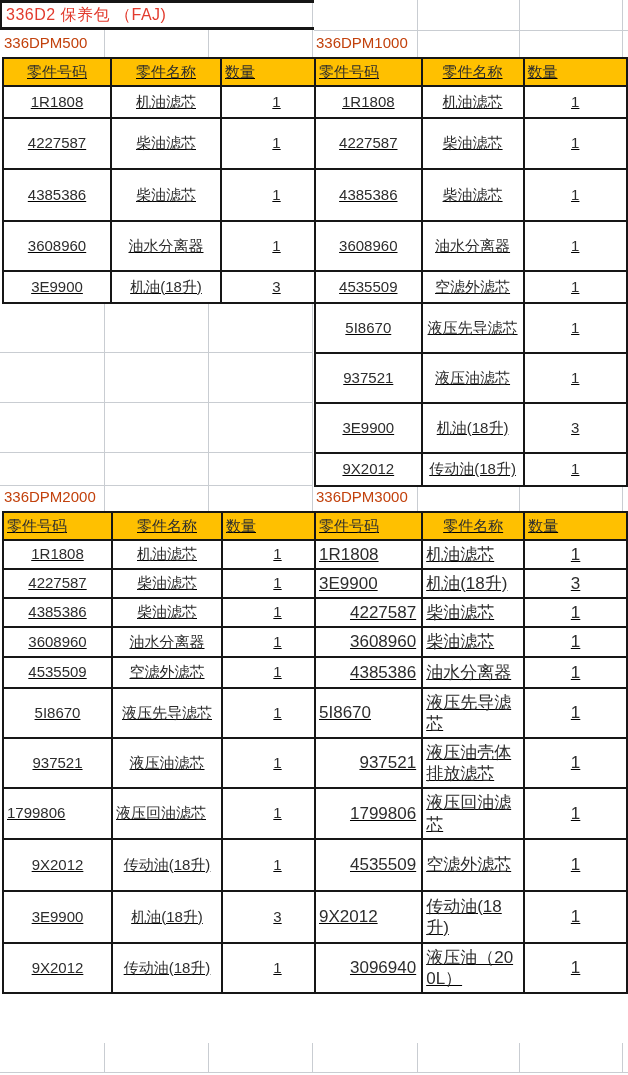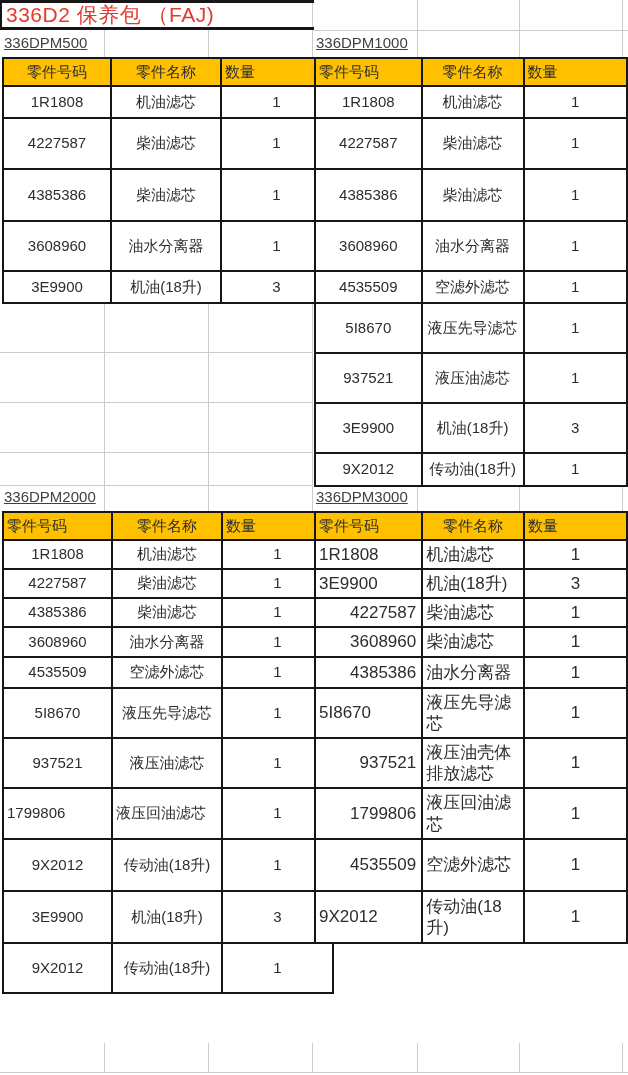--- a/index.html
+++ b/index.html
@@ -12,36 +12,36 @@
   html,body{margin:0;padding:0;background:#fff;}
   .sheet{
     position:relative;width:628px;height:1075px;background:#fff;
     font-family:"Liberation Sans","DejaVu Sans",sans-serif;overflow:hidden;
   }
   
   .title{
     position:absolute;left:0;top:0;width:314px;height:30px;box-sizing:border-box;
     border-top:3px solid var(--bd);border-bottom:3px solid var(--bd);border-left:2px solid var(--bd);
     display:flex;align-items:center;padding-left:4px;
-    color:var(--red);font-size:21px;letter-spacing:.5px;white-space:nowrap;
+    color:var(--red);font-size:16px;letter-spacing:.5px;white-space:nowrap;
   }
   
-  .lbl{position:absolute;font-size:15px;color:#404040;white-space:nowrap;text-decoration:underline;}
+  .lbl{position:absolute;font-size:15px;color:#c2410c;white-space:nowrap;}
   #label-0{left:4px;top:34px}
   #label-1{left:316px;top:34px}
   #label-2{left:4px;top:488px}
   #label-3{left:316px;top:488px}
   
   .mount{position:absolute;}
   #mount-0{left:2px;top:57px}
   #mount-1{left:314px;top:57px}
   #mount-2{left:2px;top:511px}
   #mount-3{left:314px;top:511px}
   
-  .tbl{border-collapse:collapse;table-layout:fixed;}
+  .tbl{border-collapse:collapse;table-layout:fixed;text-decoration:underline;}
   .tbl th,.tbl td{
     border:2px solid var(--bd);color:var(--txt);overflow:hidden;
     padding:0 2px;vertical-align:middle;line-height:1.25;
   }
   .tbl th{background:var(--hdr);font-weight:400;font-size:15px;text-align:center;}
   .tbl td{font-size:15px;text-align:center;background:#fff;}
   .tbl td:nth-child(2){word-break:break-all;}
   #table-3 td{font-size:17px;}
   
   #table-0 th:nth-child(3),
@@ -346,17 +346,22 @@
           <tr>
             <td class="a-right">4535509</td>
             <td class="a-left">空滤外滤芯</td>
             <td class="a-center">1</td>
           </tr>
           <tr>
             <td class="a-left">9X2012</td>
             <td class="a-left">传动油(18升)</td>
             <td class="a-center">1</td>
           </tr>
+          <tr>
+            <td class="a-right">3096940</td>
+            <td class="a-left">液压油（200L）</td>
+            <td class="a-center">1</td>
+          </tr>
         </tbody>
       </table>
     </div>
 
 </div>
 
 </body></html>

